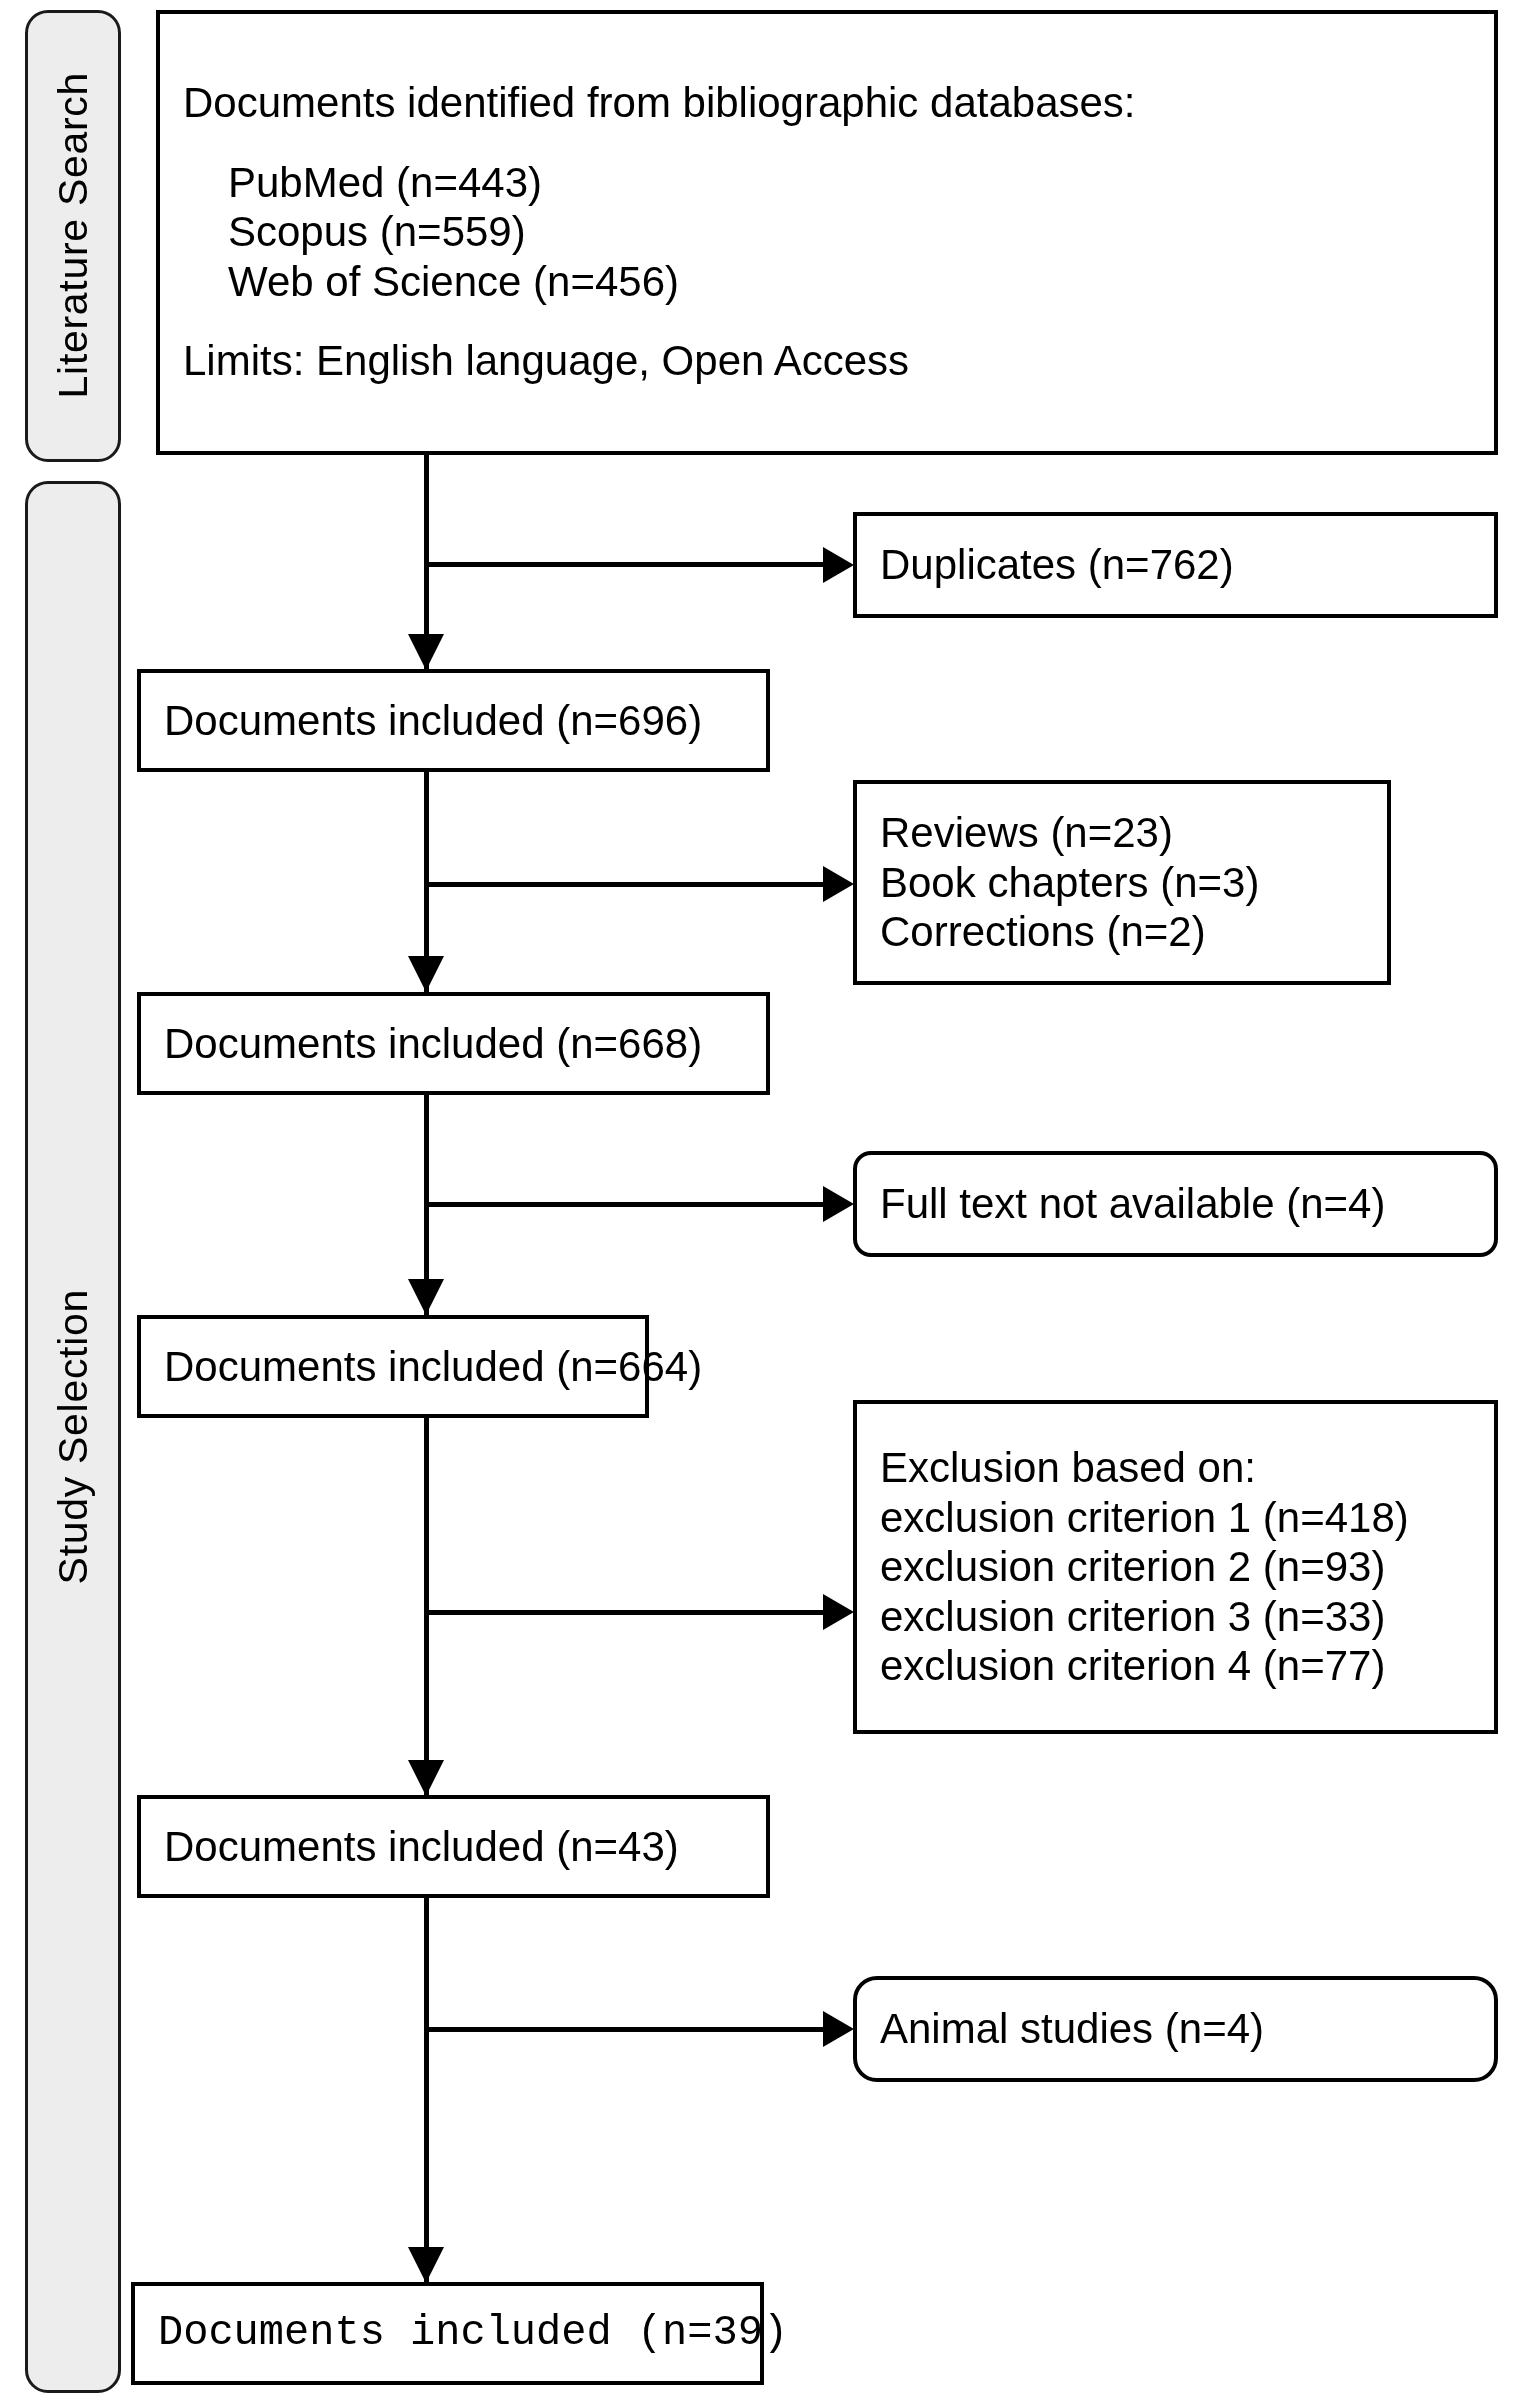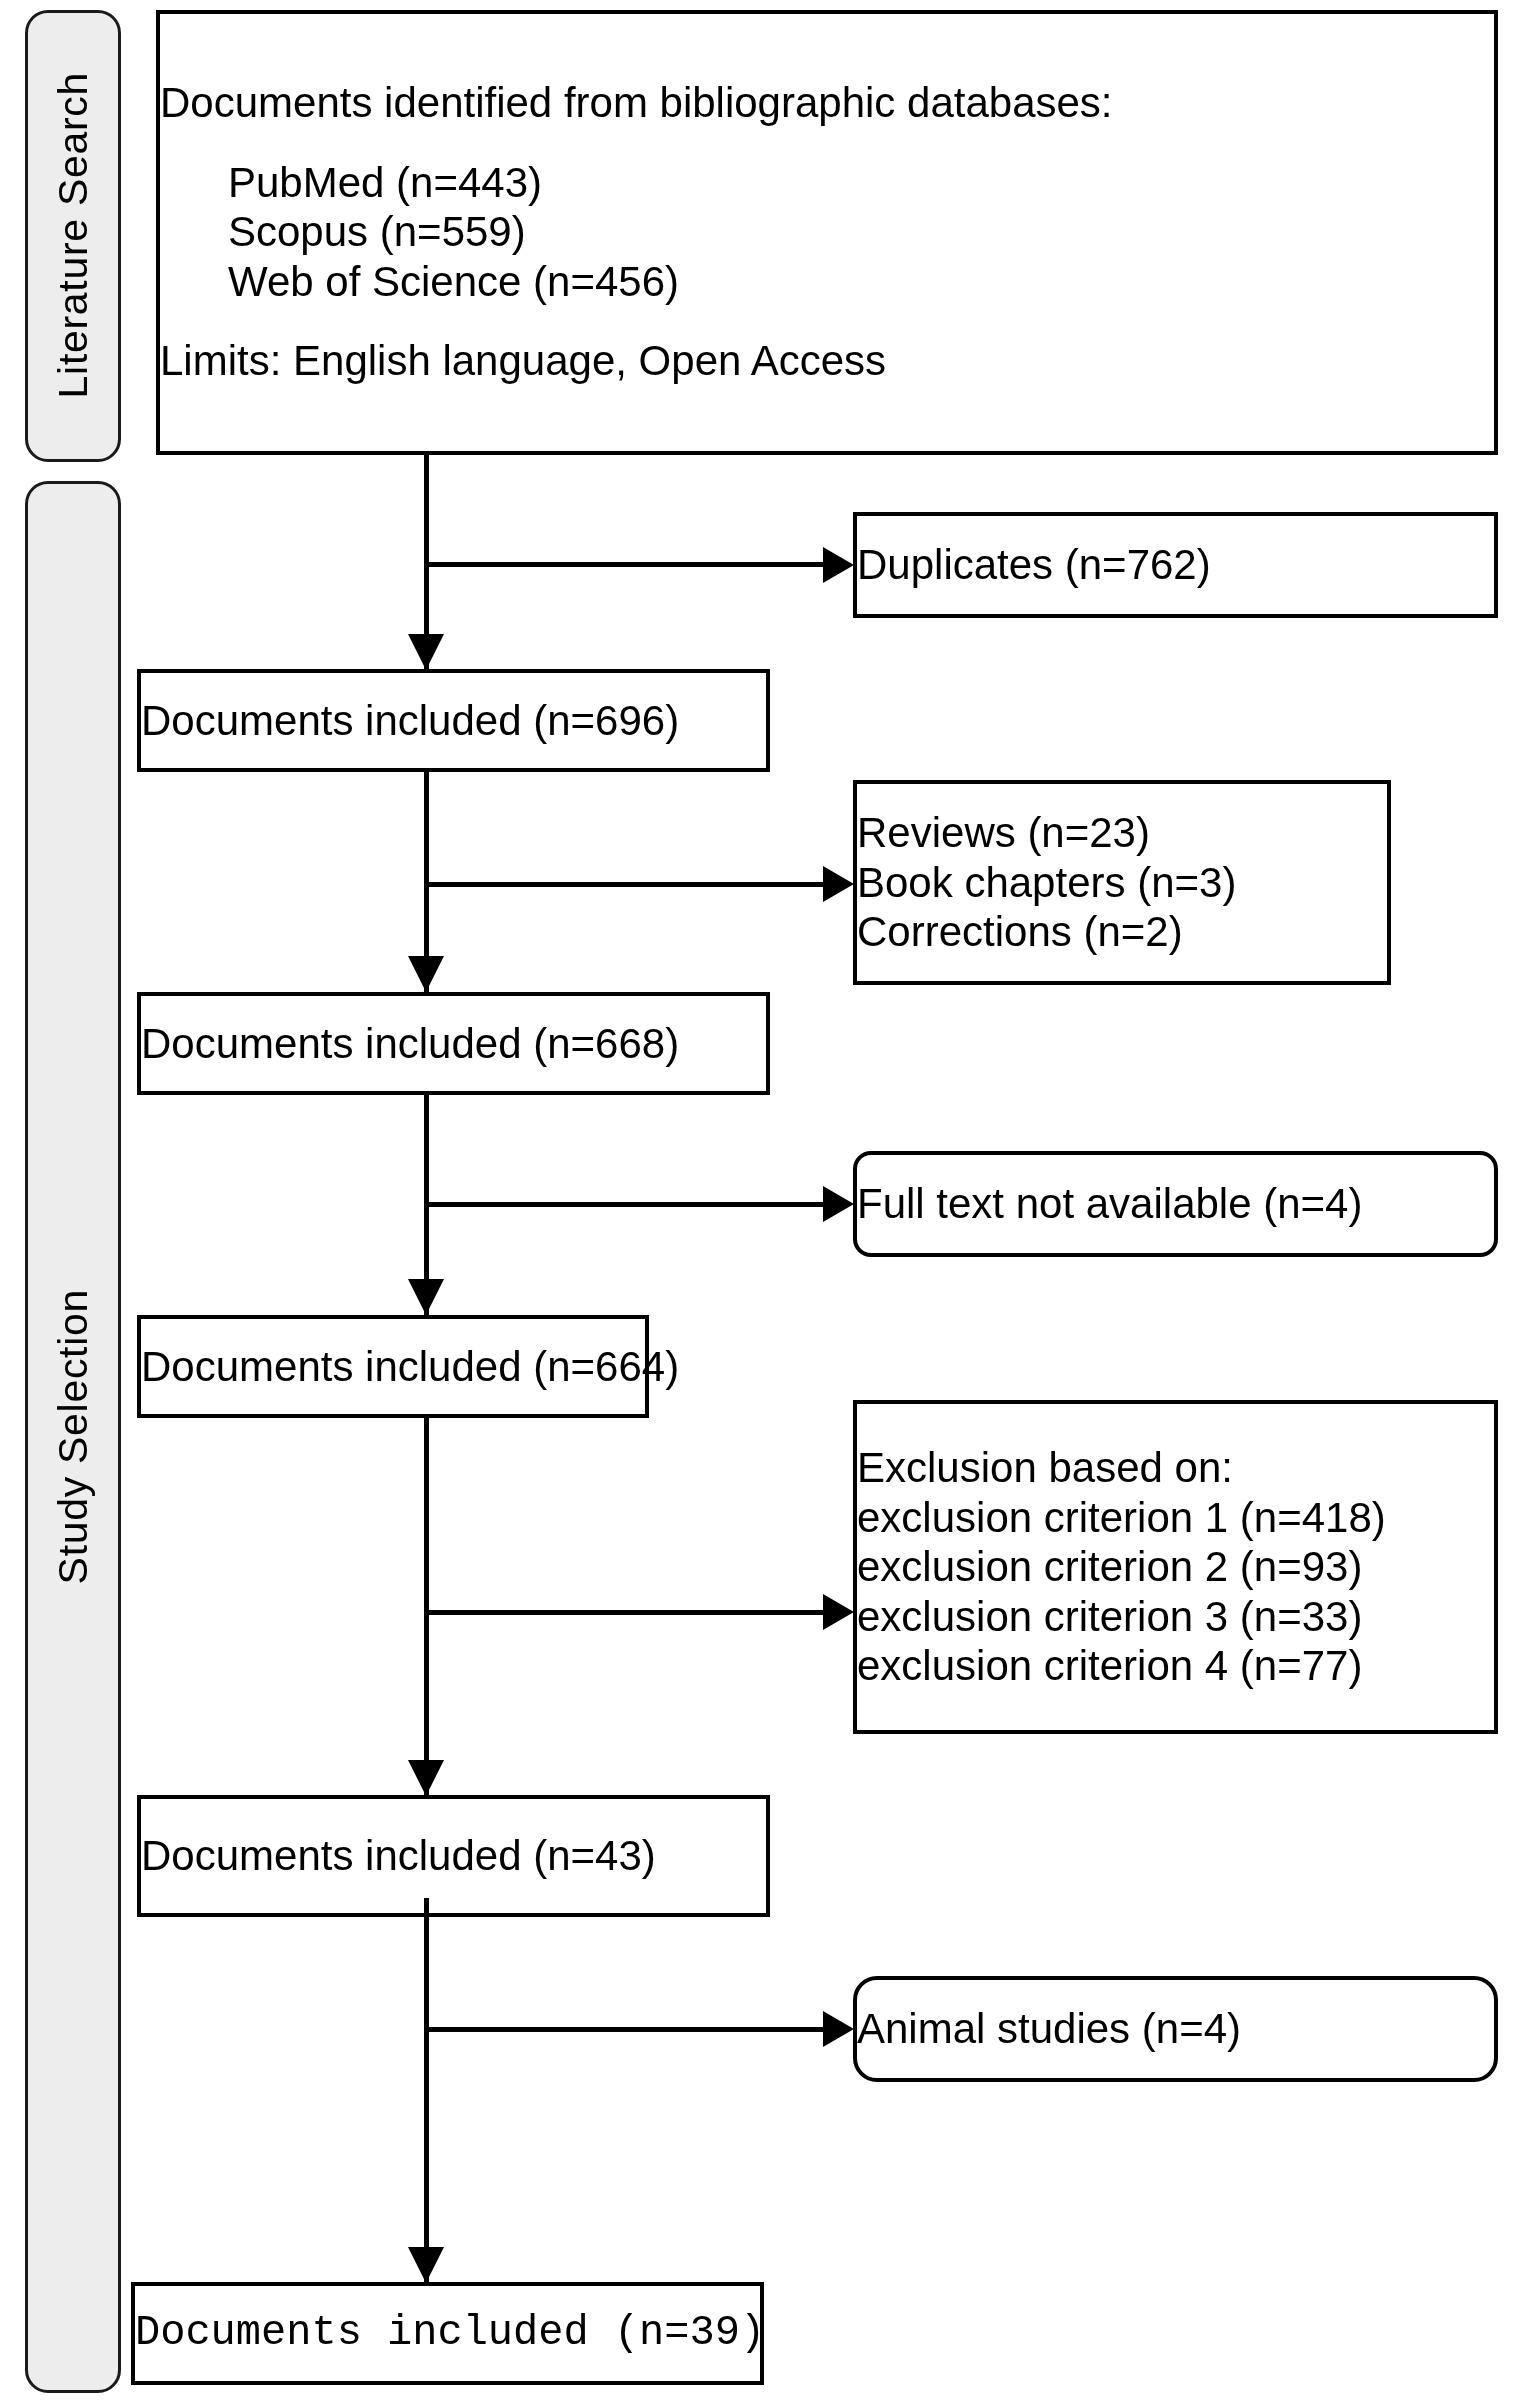--- a/index.html
+++ b/index.html
@@ -47,20 +47,21 @@
     background: #ffffff;
     border: 4.1px solid #000000;
     display: flex;
     flex-direction: column;
     justify-content: center;
   }
   .flow-box .line {
     font-size: 42px;
     line-height: 1.18;
     white-space: nowrap;
+    padding-left: 23px;
   }
   .flow-box .line.indent {
     padding-left: 68px;
   }
   .flow-box .line.spacer {
     height: 30px;
   }
 
   
   .vline {
@@ -163,21 +164,21 @@
   <div class="arrow-right" style="left:823px; top:1594px;"></div>
 
   <div class="flow-box" style="left:853px; top:1400px; width:645px; height:334px;">
     <div class="line">Exclusion based on:</div>
     <div class="line">exclusion criterion 1 (n=418)</div>
     <div class="line">exclusion criterion 2 (n=93)</div>
     <div class="line">exclusion criterion 3 (n=33)</div>
     <div class="line">exclusion criterion 4 (n=77)</div>
   </div>
 
-  <div class="flow-box" style="left:137px; top:1795px; width:633px; height:122px;">
+  <div class="flow-box" style="left:137px; top:1795px; width:633px; height:103px;">
     <div class="line">Documents included (n=43)</div>
   </div>
 
   <div class="vline" style="left:424px; top:1898px; height:385px;"></div>
   <div class="arrow-down" style="left:408px; top:2247px;"></div>
   <div class="hline" style="left:424px; top:2027px; width:400px;"></div>
   <div class="arrow-right" style="left:823px; top:2011px;"></div>
 
   <div class="flow-box" style="left:853px; top:1976px; width:645px; height:106px;border-radius:24px;">
     <div class="line">Animal studies (n=4)</div>

